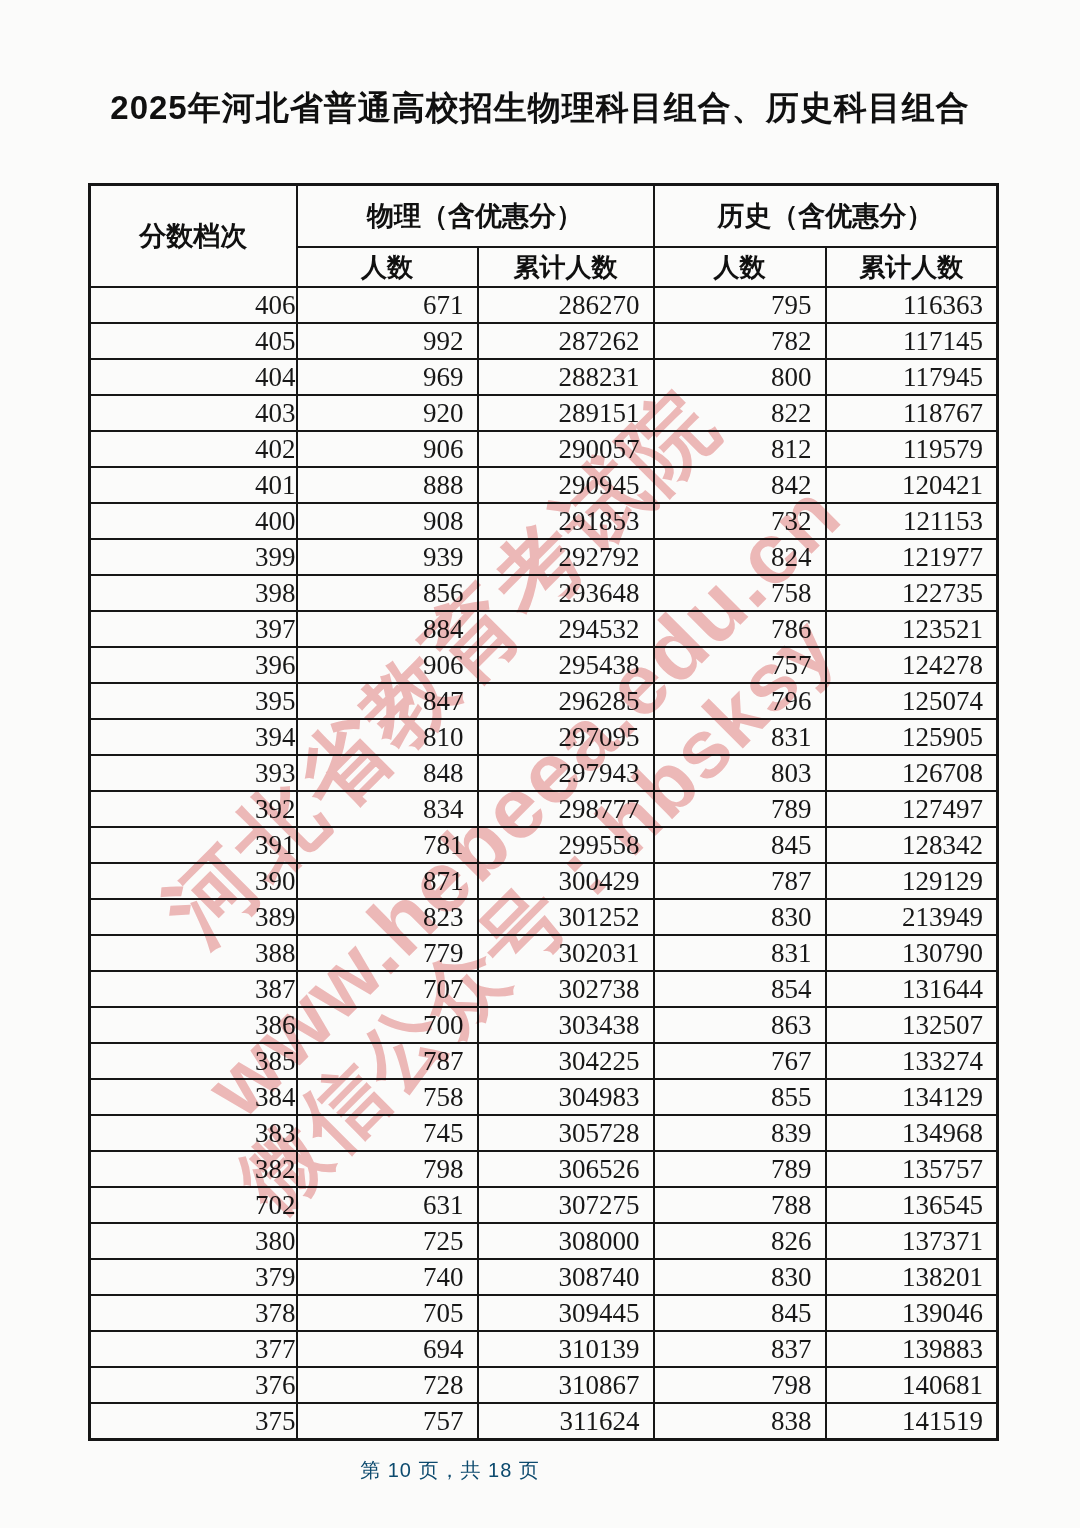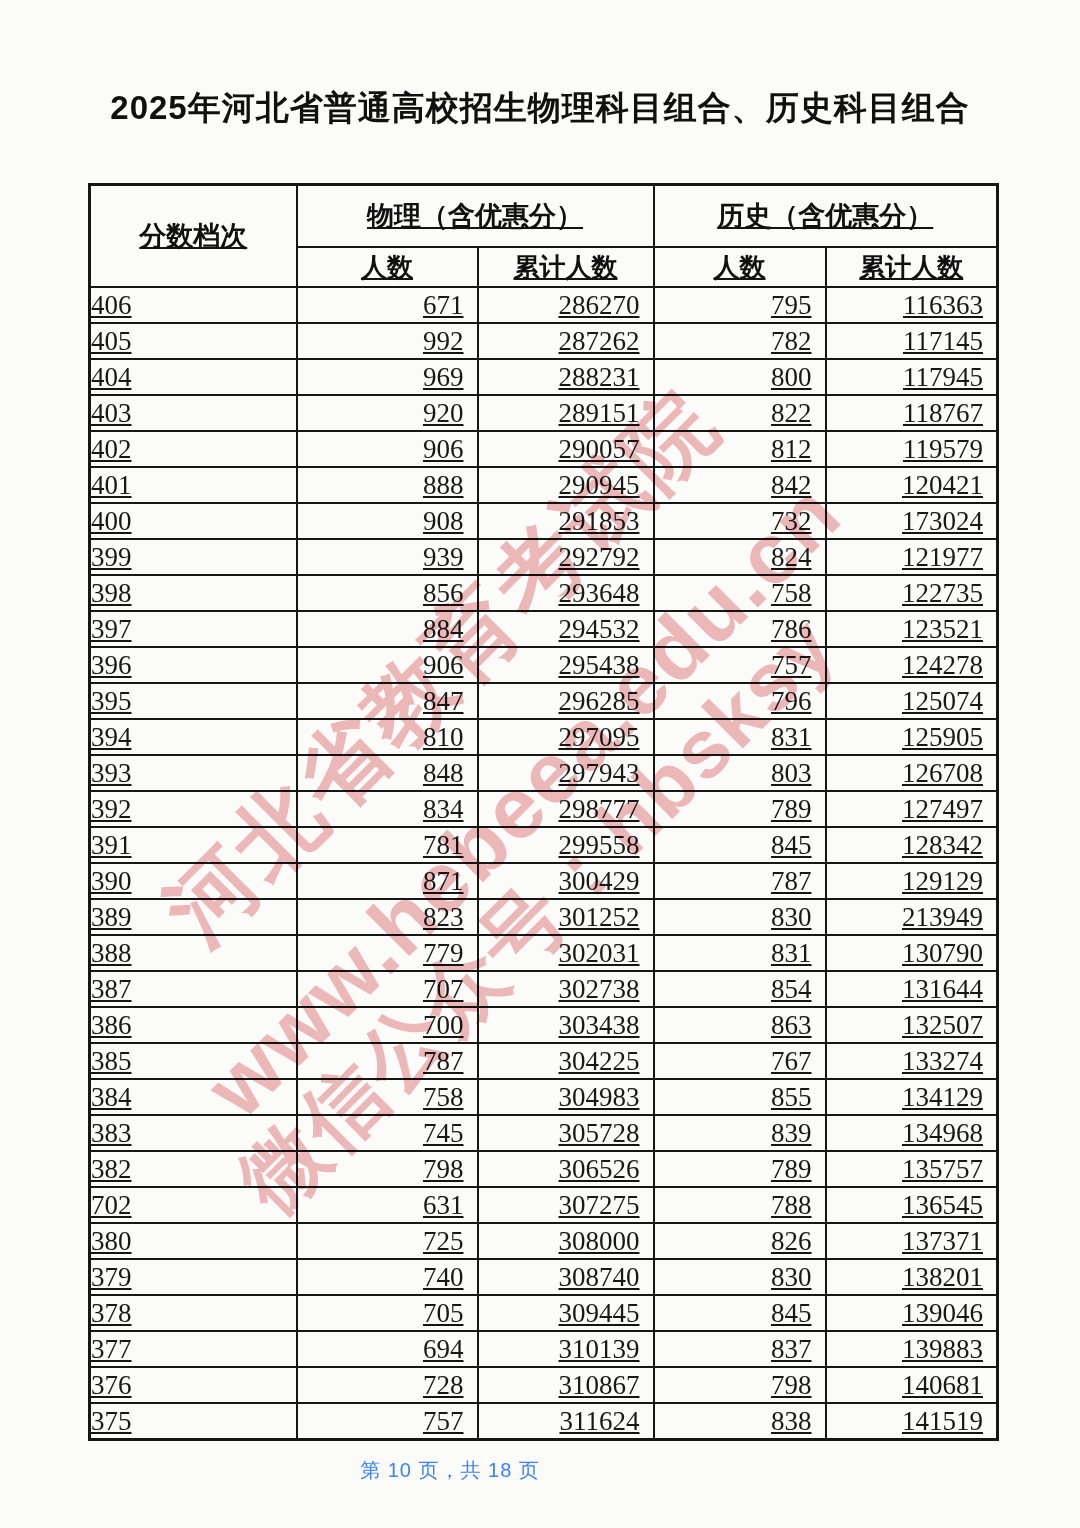--- a/index.html
+++ b/index.html
@@ -19,40 +19,40 @@
   }
   table.score-table{
     position:absolute;left:88px;top:183px;
     width:908px;
     border-collapse:collapse;table-layout:fixed;
     background:transparent;
   }
   table.score-table, th, td{
     border:2px solid #161616;
   }
-  table.score-table{border-width:3px;text-decoration:underline;}
+  table.score-table{border-width:3px;}
   th{
     font-family:"Liberation Sans", sans-serif;
     font-weight:bold;color:#101010;
     padding:0;text-align:center;vertical-align:middle;
   }
   tr.group-row th{height:60px;font-size:27px;}
   tr.sub-row th{height:38px;font-size:26px;margin-top:14px;}
   th.score-head{font-size:27px;}
   td{
     font-family:"Liberation Serif", serif;
     font-size:27px;color:#181818;
     height:34px;padding:0;vertical-align:middle;
     white-space:nowrap;
   }
-  td.score{text-align:left;}
+  td.score{text-align:right;}
   td.num{text-align:right;padding-right:13px;}
   .footer{
     position:absolute;top:1457px;left:0;width:900px;
-    text-align:center;font-size:20px;color:#3b82f6;
+    text-align:center;font-size:20px;color:#0c4a6e;
     letter-spacing:1px;
   }
   .watermark{
     position:absolute;left:0;top:0;width:1080px;height:1528px;
     pointer-events:none;
     mix-blend-mode:multiply;
     opacity:.40;
     z-index:5;
   }
   .wm{
@@ -135,21 +135,21 @@
         <td class="num">888</td>
         <td class="num">290945</td>
         <td class="num">842</td>
         <td class="num">120421</td>
       </tr>
       <tr>
         <td class="score">400</td>
         <td class="num">908</td>
         <td class="num">291853</td>
         <td class="num">732</td>
-        <td class="num">173024</td>
+        <td class="num">121153</td>
       </tr>
       <tr>
         <td class="score">399</td>
         <td class="num">939</td>
         <td class="num">292792</td>
         <td class="num">824</td>
         <td class="num">121977</td>
       </tr>
       <tr>
         <td class="score">398</td>

